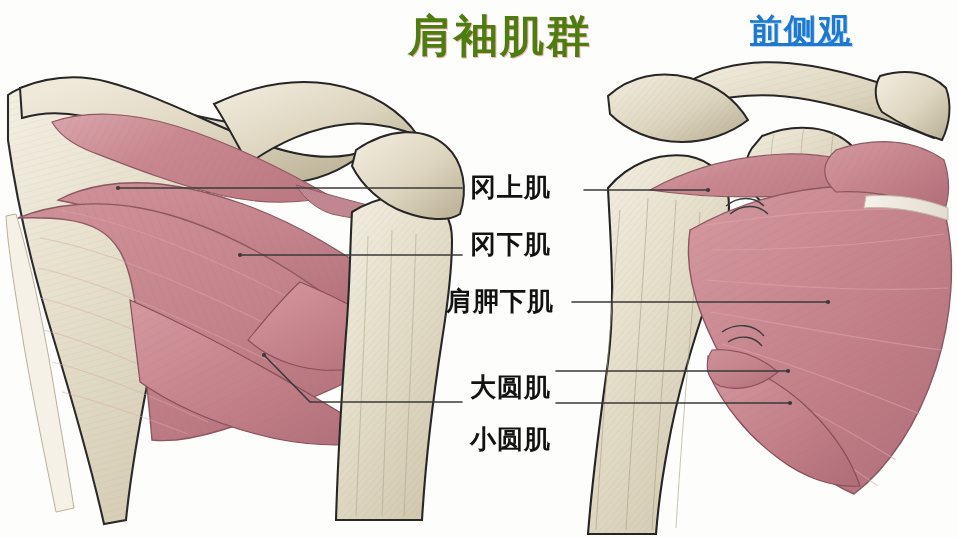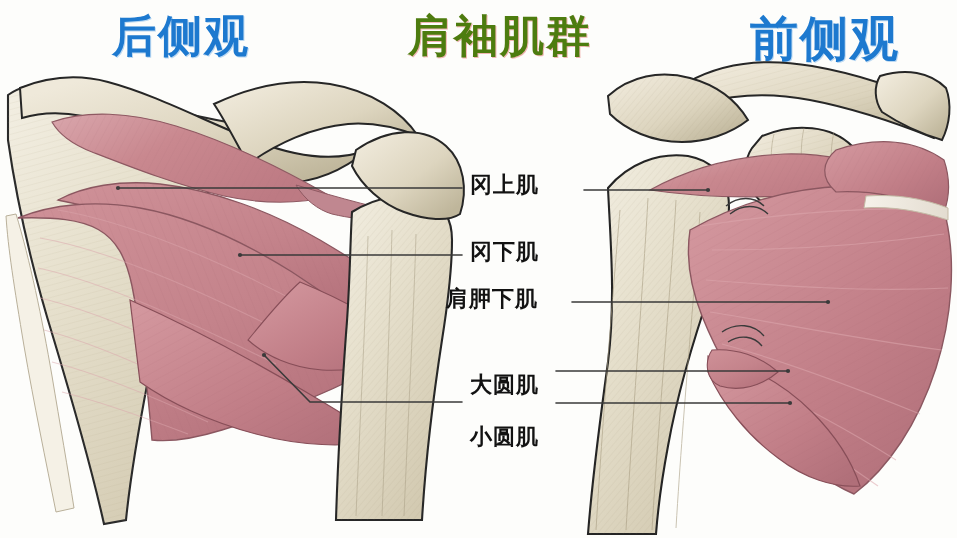--- a/index.html
+++ b/index.html
@@ -34,57 +34,57 @@
   #title-main {
     left: 408px;
     top: 14px;
     font-size: 44px;
     color: #4d7c0f;
     text-shadow: 1px 1px 0 #f1b6b3;
   }
   #title-anterior {
     left: 750px;
     top: 14px;
-    font-size: 48px;
+    font-size: 32px;
     color: #1d79cf;
     text-shadow: 1px 1px 0 #bcd9f2;
+    text-decoration: underline;
   }
 
   
   .illus {
     position: absolute;
     top: 0;
     left: 0;
     width: 957px;
     height: 538px;
     pointer-events: none;
   }
 
   
   .label {
     position: absolute;
-    font-size: 22px;
+    font-size: 26px;
     font-weight: 700;
     color: #121212;
     letter-spacing: 1px;
     white-space: nowrap;
     line-height: 1;
   }
   #label-supraspinatus  { left: 470px; top: 174px; }
-  #label-infraspinatus  { left: 470px; top: 241px; }
+  #label-infraspinatus  { left: 470px; top: 231px; }
   #label-subscapularis  { left: 446px; top: 288px; }
   #label-teres-major    { left: 470px; top: 374px; }
   #label-teres-minor    { left: 470px; top: 389px; margin-top: 37px; }
 </style>
 </head>
 <body>
 
 <div id="page">
 
-  <div class="title" id="title-posterior">后侧观</div>
 
   <div class="title" id="title-main">肩袖肌群</div>
 
   <div class="title" id="title-anterior">前侧观</div>
 
   <svg class="illus" viewBox="0 0 957 538" xmlns="http://www.w3.org/2000/svg">
     <defs>
 
       <linearGradient id="gMus1" x1="0" y1="0" x2="1" y2="0.6">
         <stop offset="0%" stop-color="#d9a6ac"></stop>

